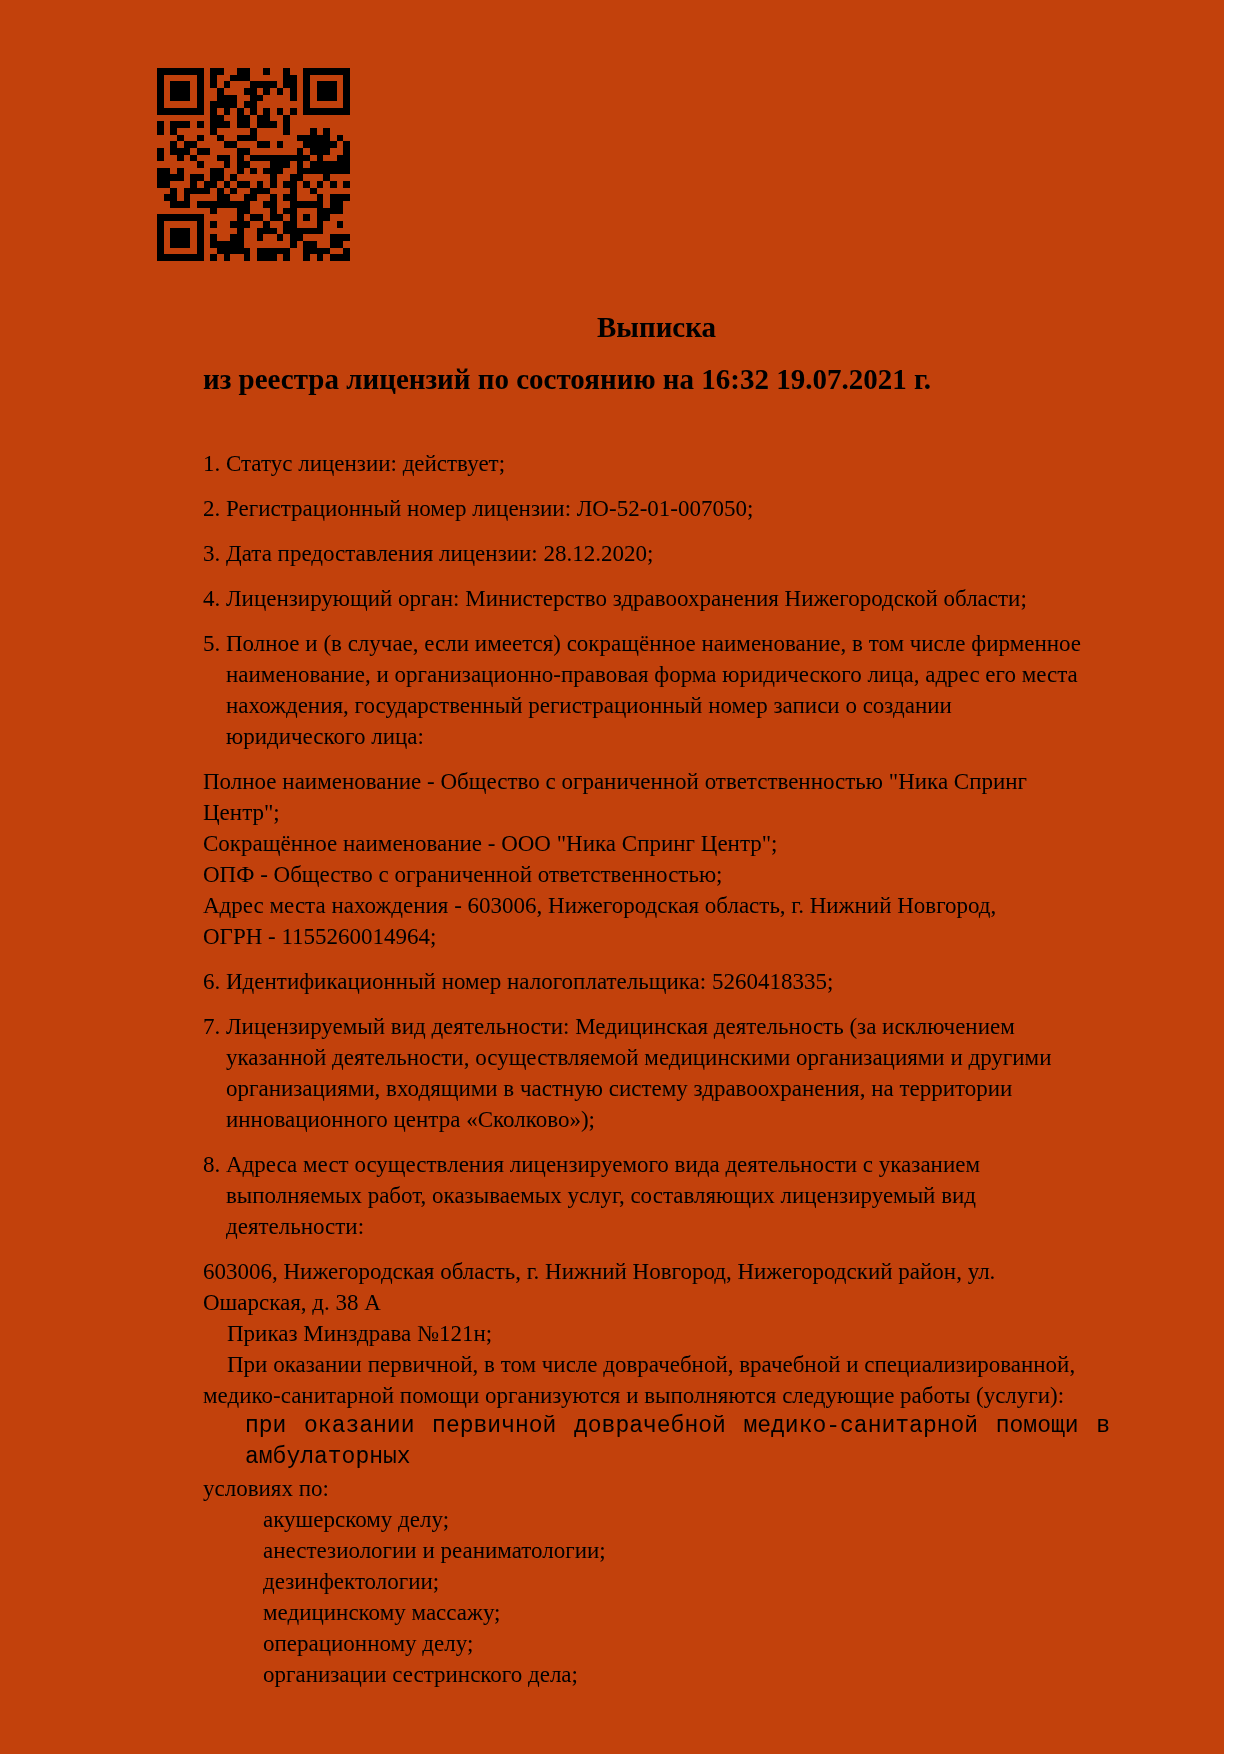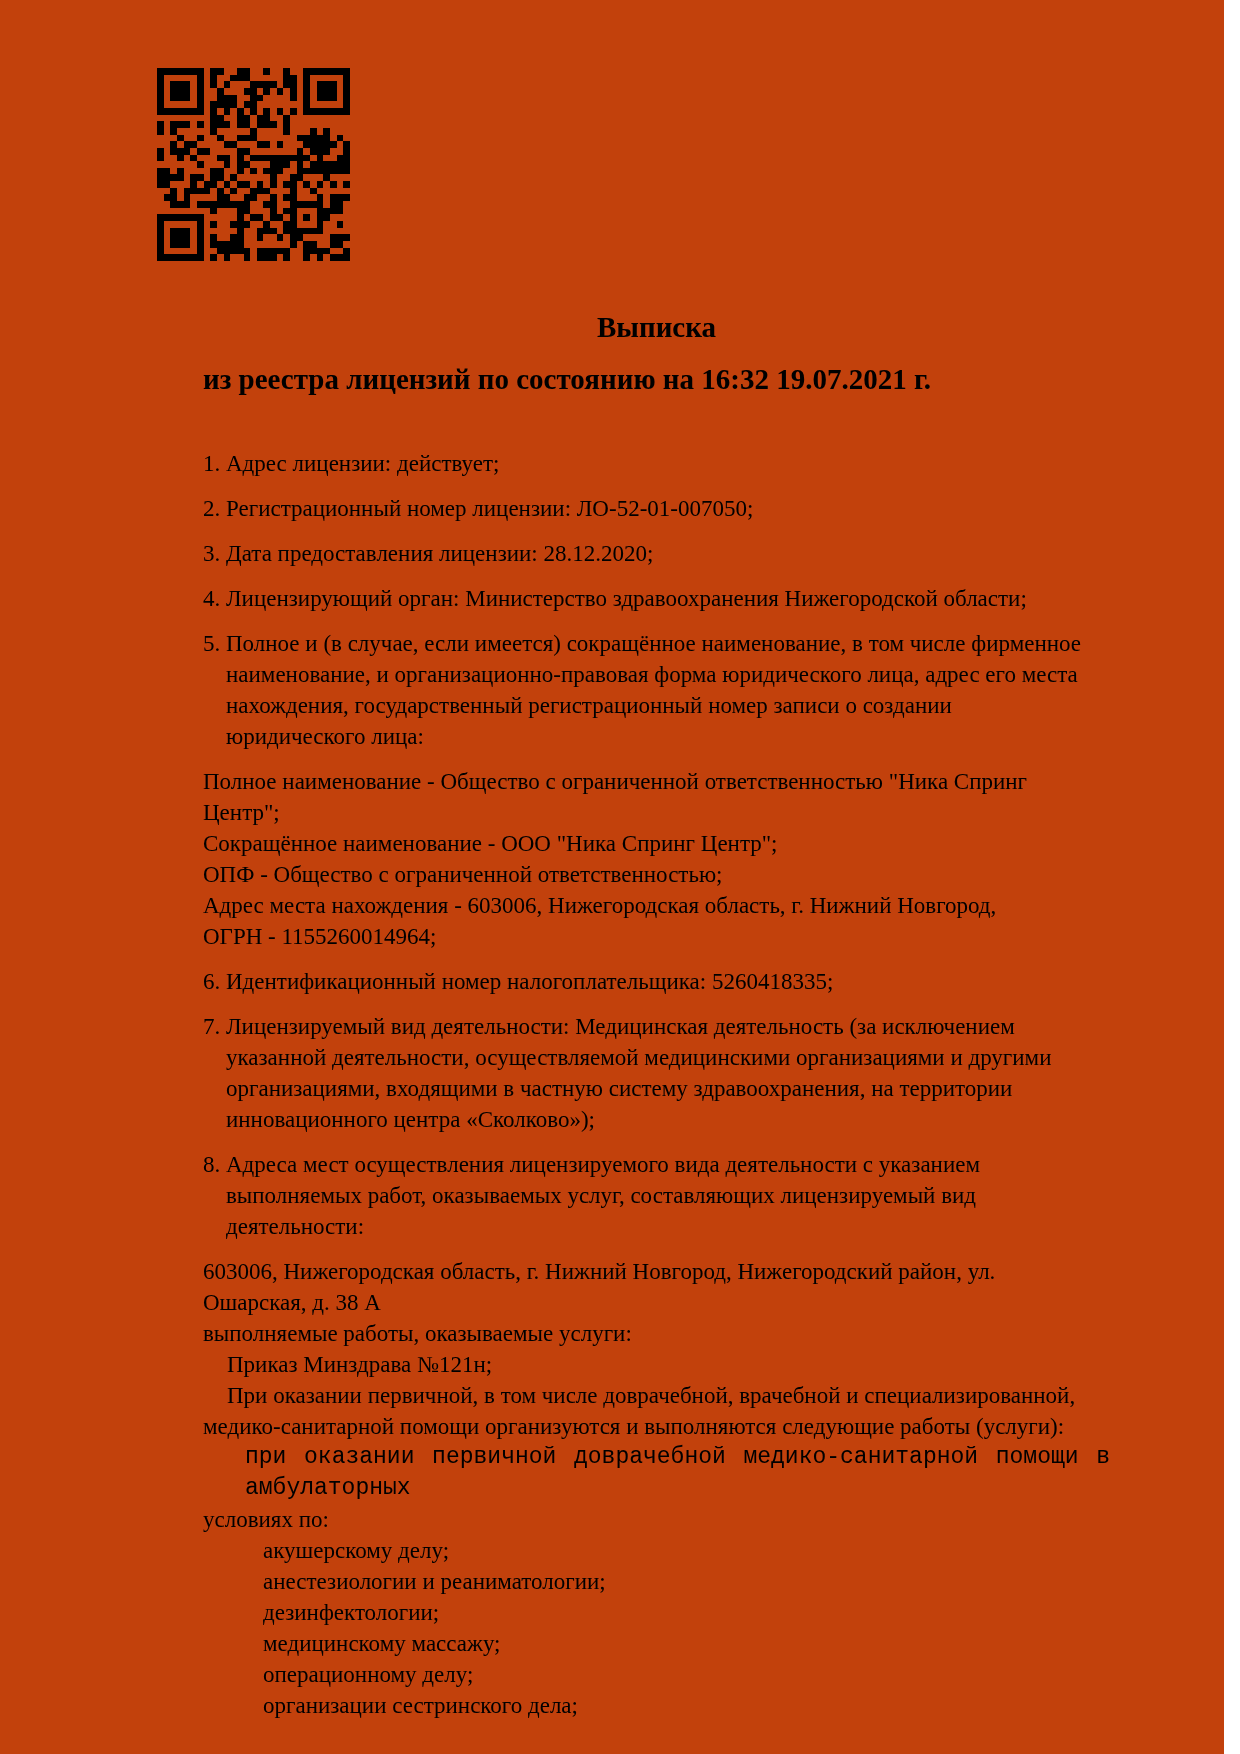--- a/index.html
+++ b/index.html
@@ -458,21 +458,21 @@
       <rect x="186.34" y="186.34" width="6.66" height="6.66" fill="#000000"></rect>
     </svg>
 
   <div class="content">
 
     <div class="title">Выписка</div>
     <div class="subtitle">из реестра лицензий по состоянию на 16:32 19.07.2021 г.</div>
 
     <div class="item body-start">
       <span class="num">1.</span>
-      <span class="l">Адрес лицензии: действует;</span>
+      <span class="l">Статус лицензии: действует;</span>
     </div>
 
     <div class="item">
       <span class="num">2.</span>
       <span class="l">Регистрационный номер лицензии: ЛО-52-01-007050;</span>
     </div>
 
     <div class="item">
       <span class="num">3.</span>
       <span class="l">Дата предоставления лицензии: 28.12.2020;</span>
@@ -516,21 +516,20 @@
     <div class="item">
       <span class="num">8.</span>
       <span class="l">Адреса мест осуществления лицензируемого вида деятельности с указанием</span>
       <span class="l">выполняемых работ, оказываемых услуг, составляющих лицензируемый вид</span>
       <span class="l">деятельности:</span>
     </div>
 
     <div class="block">
       <span class="l">603006, Нижегородская область, г. Нижний Новгород, Нижегородский район, ул.</span>
       <span class="l">Ошарская, д. 38 А</span>
-      <span class="l">выполняемые работы, оказываемые услуги:</span>
       <span class="l ind1">Приказ Минздрава №121н;</span>
       <span class="l ind1">При оказании первичной, в том числе доврачебной, врачебной и специализированной,</span>
       <span class="l">медико-санитарной помощи организуются и выполняются следующие работы (услуги):</span>
       <span class="l ind2 just">при оказании первичной доврачебной медико-санитарной помощи в амбулаторных</span>
       <span class="l">условиях по:</span>
       <span class="l ind3">акушерскому делу;</span>
       <span class="l ind3">анестезиологии и реаниматологии;</span>
       <span class="l ind3">дезинфектологии;</span>
       <span class="l ind3">медицинскому массажу;</span>
       <span class="l ind3">операционному делу;</span>

